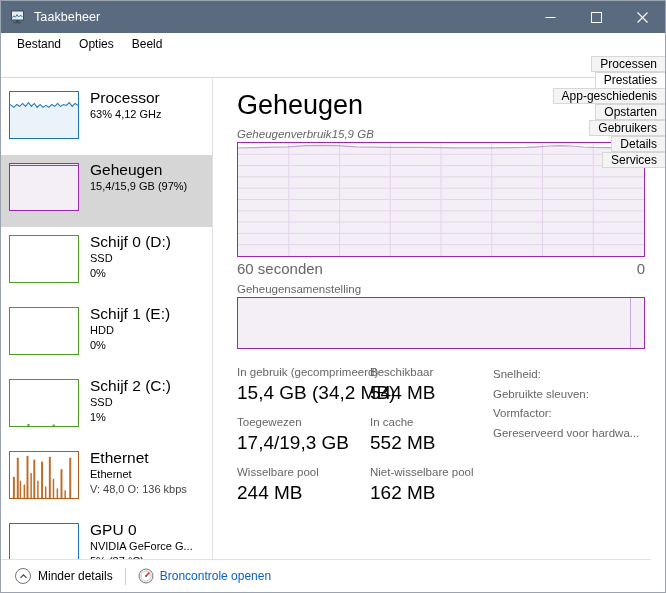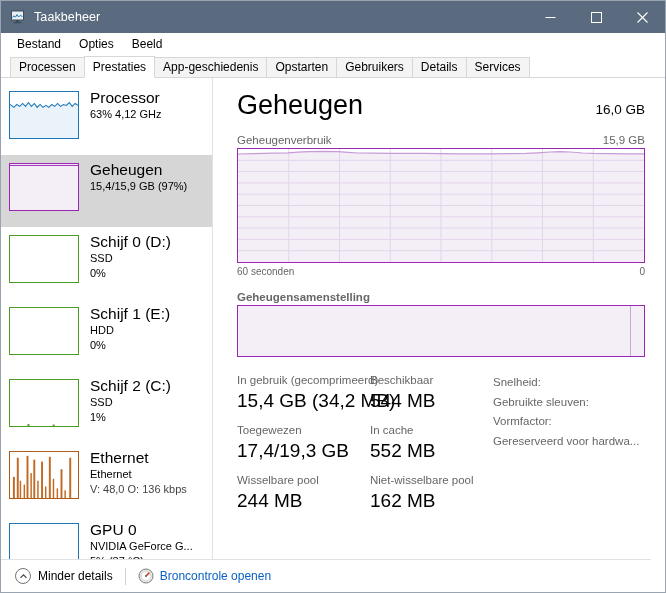--- a/index.html
+++ b/index.html
@@ -62,24 +62,25 @@
     font-size: 12px;
     color: #000000;
     padding: 2px 9px;
     line-height: 17px;
   }
 
   
   .tabstrip {
     position: relative;
     height: 22px;
-    padding-left: 9px;
-    display: flex;
-    align-items: center;
-    background: #ffffff;
+    padding-left: 20px;
+    display: flex;
+    align-items: flex-end;
+    background: #ffffff;
+    flex-direction: column;
   }
   .tabstrip::after {
     content: "";
     position: absolute;
     left: 0; right: 0; bottom: 0;
     height: 1px; background: #d7d7d7;
   }
   .tab {
     position: relative;
     height: 21px;
@@ -169,23 +170,24 @@
     color: #000000;
     line-height: 34px;
     font-weight: 400;
   }
   .main-total {
     font-size: 13.5px;
     color: #000000;
   }
   .sub-row {
     display: flex;
-    justify-content: space-between;
+    justify-content: flex-start;
     align-items: baseline;
-    margin-top: 12px;
+    margin-top: 6px;
+    font-style: italic;
   }
   .sub-label, .sub-right {
     font-size: 11.5px;
     color: #666666;
   }
 
   
   .graph {
     margin-top: 2px;
     height: 115px;
@@ -194,27 +196,26 @@
     position: relative;
     overflow: hidden;
   }
   .graph svg { display:block; width: 100%; height: 100%; }
 
   .axis-row {
     display: flex;
     justify-content: space-between;
     margin-top: 3px;
   }
-  .axis-label { font-size: 10px; color: #666666; }
+  .axis-label { font-size: 15px; color: #666666; }
 
   .comp-label {
     font-size: 11.5px;
     color: #666666;
-    margin-top: 14px;
-    font-weight: bold;
+    margin-top: 6px;
   }
   .composition {
     margin-top: 2px;
     height: 52px;
     border: 1px solid #9b26b6;
     background: #f4eef7;
     position: relative;
     overflow: hidden;
   }
   .comp-fill {

